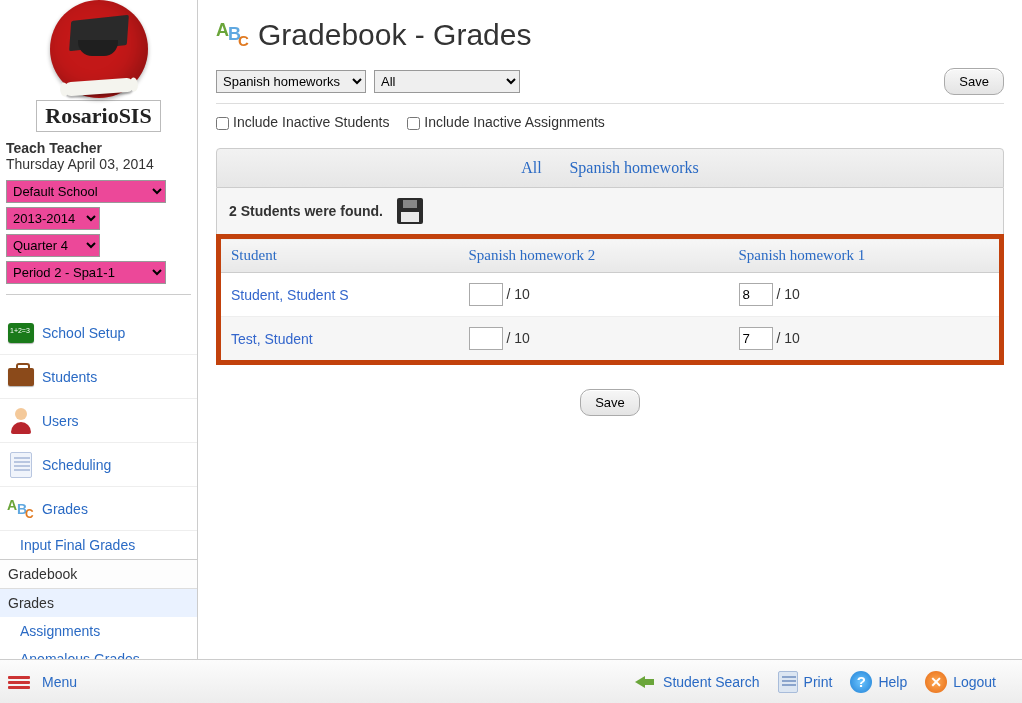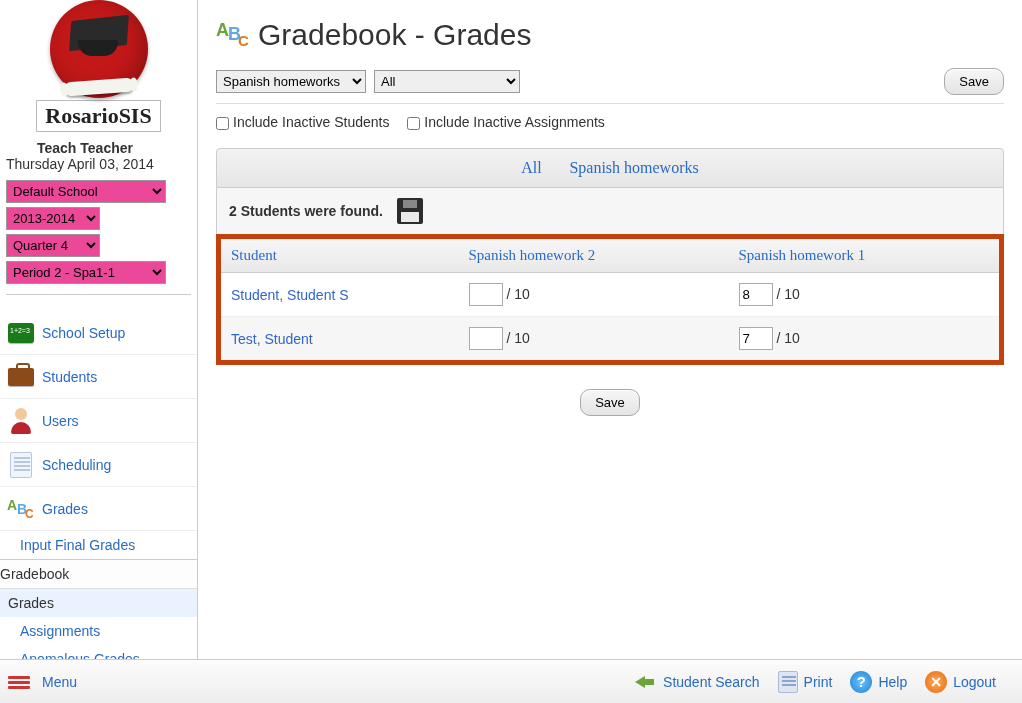--- a/index.html
+++ b/index.html
@@ -11,30 +11,30 @@
 .logo-area { text-align: center; padding: 0 0 4px; }
 .logo-circle { width: 98px; height: 98px; background: #c31818; border-radius: 50%; margin: 0 auto; position: relative; box-shadow: inset -6px -6px 20px rgba(0,0,0,0.25), 0 2px 4px rgba(0,0,0,0.3); }
 .cap { position: absolute; top: 16px; left: 18px; width: 62px; height: 48px; }
 .cap-top { width: 58px; height: 30px; background: #2a2a2a; transform: rotate(-6deg) skewX(-10deg); border-radius: 2px; position: absolute; top: 2px; left: 2px; }
 .cap-band { width: 40px; height: 16px; background: #1f1f1f; position: absolute; top: 24px; left: 10px; border-radius: 0 0 14px 14px; }
 .scroll { position: absolute; bottom: 4px; left: 14px; width: 70px; height: 14px; background: #f4f4ee; border-radius: 7px; box-shadow: 0 2px 2px rgba(0,0,0,0.3); transform: rotate(-4deg); }
 .scroll:before,.scroll:after{content:"";position:absolute;width:8px;height:14px;background:#f4f4ee;border-radius:50%;top:0;}
 .scroll:before{left:-4px;} .scroll:after{right:-4px;}
 .brand-name { font-family: Georgia, serif; font-size: 22px; font-weight: bold; color: #222; border: 1px solid #bbb; padding: 2px 8px; display: inline-block; margin-top: 2px; background: #fff; }
 .user-block { padding: 4px 6px 8px; }
-.user-name { font-weight: bold; font-size: 14px; margin-left: 31px; }
+.user-name { font-weight: bold; font-size: 14px; }
 .user-date { font-size: 14px; color: #333; margin-bottom: 6px; }
 .sb-select { width: 160px; margin: 2px 0; font-size: 13px; padding: 2px; border: 1px solid #999; background: #ec4899; }
 .sb-select.narrow { width: 94px; }
 .sb-hr { border: none; border-top: 1px solid #ccc; margin: 8px 0; }
 .nav-item { display: flex; align-items: center; padding: 6px 6px; height: 44px; border-bottom: 1px solid #eee; }
 .nav-item .ico { width: 30px; height: 30px; display: flex; align-items: center; justify-content: center; margin-right: 6px; }
 .nav-item a { font-size: 14px; color: #2a6ac4; }
 .sub-link { display: block; padding: 6px 20px; color: #2a6ac4; font-size: 14px; }
-.sub-header { display: block; padding: 6px 0; color: #333; font-size: 14px; border-top: 1px solid #ccc; border-bottom: 1px solid #ddd; background:#fdfdfd; }
+.sub-header { display: block; padding: 6px 8px; color: #333; font-size: 14px; border-top: 1px solid #ccc; border-bottom: 1px solid #ddd; background:#fdfdfd; }
 .sub-active { display: block; padding: 6px 8px; color: #333; font-size: 14px; background: #eaf2ff; }
 
 
 .ico-board{width:26px;height:20px;background:#1a7a1a;border-radius:3px;position:relative; box-shadow: 0 1px 1px rgba(0,0,0,0.3);}
 .ico-board:after{content:"1+2=3";color:#fff;font-size:7px;position:absolute;top:4px;left:2px;}
 .ico-briefcase{width:26px;height:18px;background:#8b4a1a;border-radius:2px;position:relative;box-shadow:0 1px 1px rgba(0,0,0,0.3);}
 .ico-briefcase:before{content:"";position:absolute;top:-5px;left:8px;width:10px;height:5px;border:2px solid #8b4a1a;border-bottom:none;border-radius:3px 3px 0 0;}
 .ico-user{width:24px;height:26px;position:relative;}
 .ico-user:before{content:"";position:absolute;top:0;left:6px;width:12px;height:12px;background:#f4c99a;border-radius:50%;}
 .ico-user:after{content:"";position:absolute;bottom:0;left:2px;width:20px;height:12px;background:#b8252d;border-radius:10px 10px 2px 2px;}

